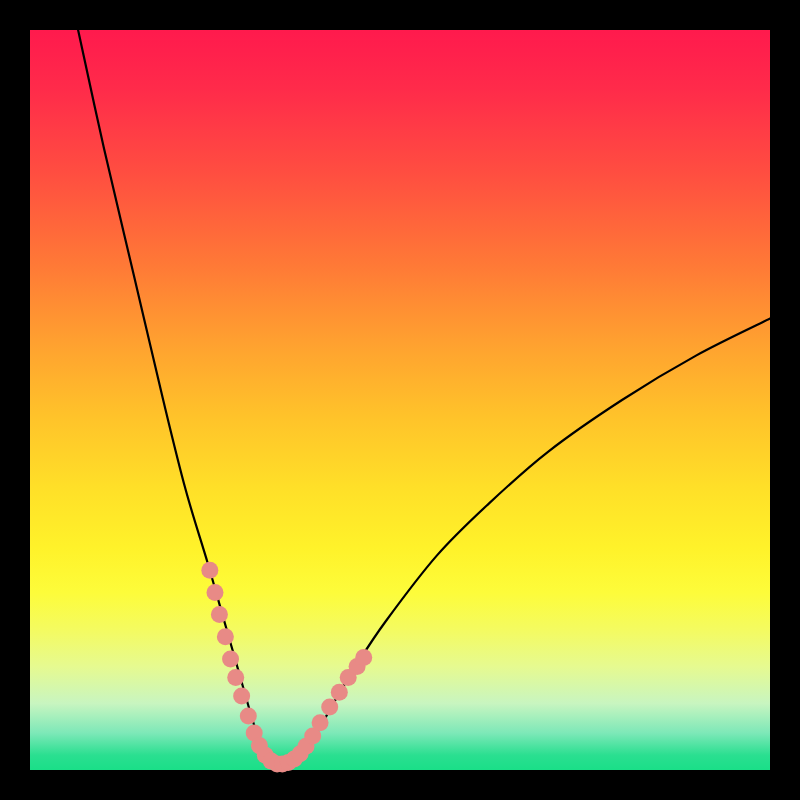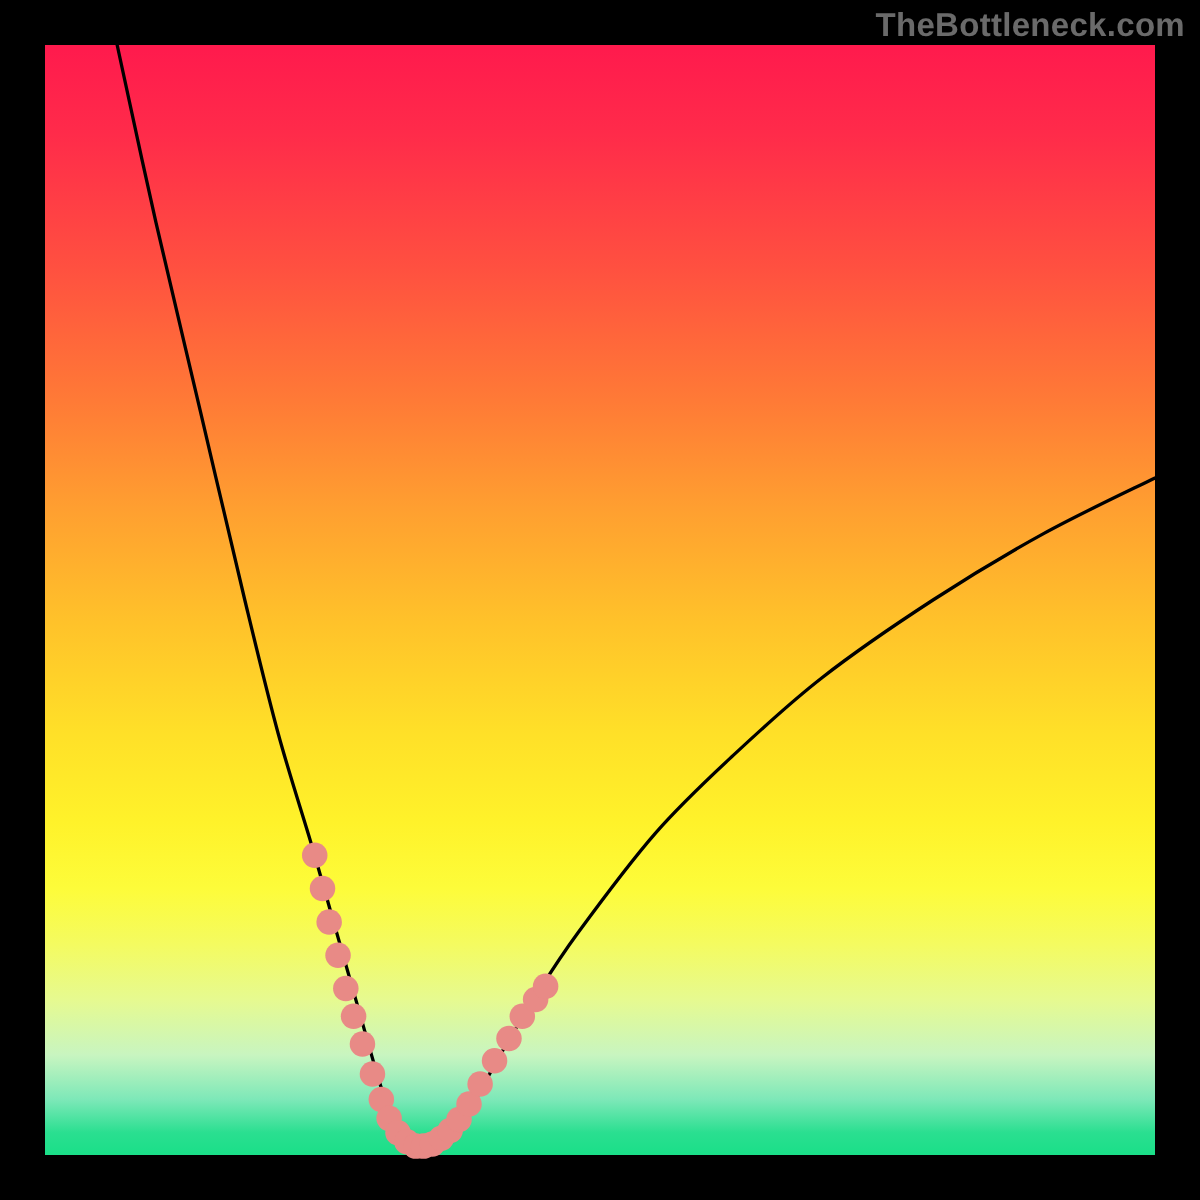--- a/index.html
+++ b/index.html
@@ -72,21 +72,20 @@
     fill: #e88a86;
     stroke: none;
   }
 </style>
 </head>
 <body>
 
 <div class="frame">
   <div class="gradient-area"></div>
 
-  <div class="watermark">TheBottleneck.com</div>
 
   <svg class="plot" viewBox="0 0 740 740">
     <g id="curve-group">
         <path d="M 48.1 0 C 52.41666666666667 19.73333333333333, 64.75 77.69999999999999, 74 118.39999999999998 C 83.25 159.09999999999997, 93.73333333333335 202.26666666666665, 103.60000000000001 244.2 C 113.46666666666667 286.1333333333333, 124.56666666666666 334.23333333333335, 133.2 370 C 141.83333333333331 405.76666666666665, 148 431.6666666666667, 155.4 458.8 C 162.8 485.93333333333334, 171.43333333333334 511.83333333333326, 177.6 532.8 C 183.76666666666665 553.7666666666667, 187.46666666666667 567.3333333333334, 192.4 584.6 C 197.33333333333334 601.8666666666667, 202.26666666666668 619.1333333333333, 207.20000000000002 636.4 C 212.13333333333335 653.6666666666666, 218.3 675.8666666666667, 222 688.2 C 225.7 700.5333333333334, 226.93333333333334 704.2333333333333, 229.4 710.4 C 231.86666666666667 716.5666666666666, 234.33333333333334 721.2533333333333, 236.8 725.2 C 239.26666666666668 729.1466666666668, 241.73333333333335 732.23, 244.20000000000002 734.08 C 246.66666666666669 735.9300000000001, 249.13333333333335 736.1766666666666, 251.60000000000002 736.3 C 254.0666666666667 736.4233333333333, 256.53333333333336 735.6833333333334, 259 734.82 C 261.46666666666664 733.9566666666667, 263.9333333333333 732.97, 266.4 731.12 C 268.8666666666667 729.27, 270.7166666666667 727.79, 273.8 723.72 C 276.8833333333333 719.6500000000001, 279.9666666666667 715.0866666666667, 284.90000000000003 706.7 C 289.83333333333337 698.3133333333334, 296.6166666666667 685.1166666666667, 303.4 673.4 C 310.1833333333333 661.6833333333333, 316.9666666666667 649.9666666666667, 325.6 636.4 C 334.23333333333335 622.8333333333333, 341.6333333333333 610.5, 355.2 592 C 368.76666666666665 573.5, 389.7333333333334 545.1333333333333, 407.00000000000006 525.4 C 424.2666666666667 505.66666666666663, 440.3 490.8666666666667, 458.8 473.6 C 477.3 456.33333333333337, 495.8 439.06666666666666, 518 421.8 C 540.2 404.53333333333336, 567.3333333333334 386.03333333333336, 592 370 C 616.6666666666666 353.96666666666664, 641.3333333333334 339.16666666666663, 666 325.59999999999997 C 690.6666666666666 312.0333333333333, 727.6666666666666 294.76666666666665, 740 288.6" class="curve"></path>
       </g>
     <g id="marker-group">
         <circle cx="179.82" cy="540.2" r="8.5" class="marker"></circle>
         <circle cx="185" cy="562.4" r="8.5" class="marker"></circle>
         <circle cx="189.44" cy="584.6" r="8.5" class="marker"></circle>
         <circle cx="195.36" cy="606.8" r="8.5" class="marker"></circle>

